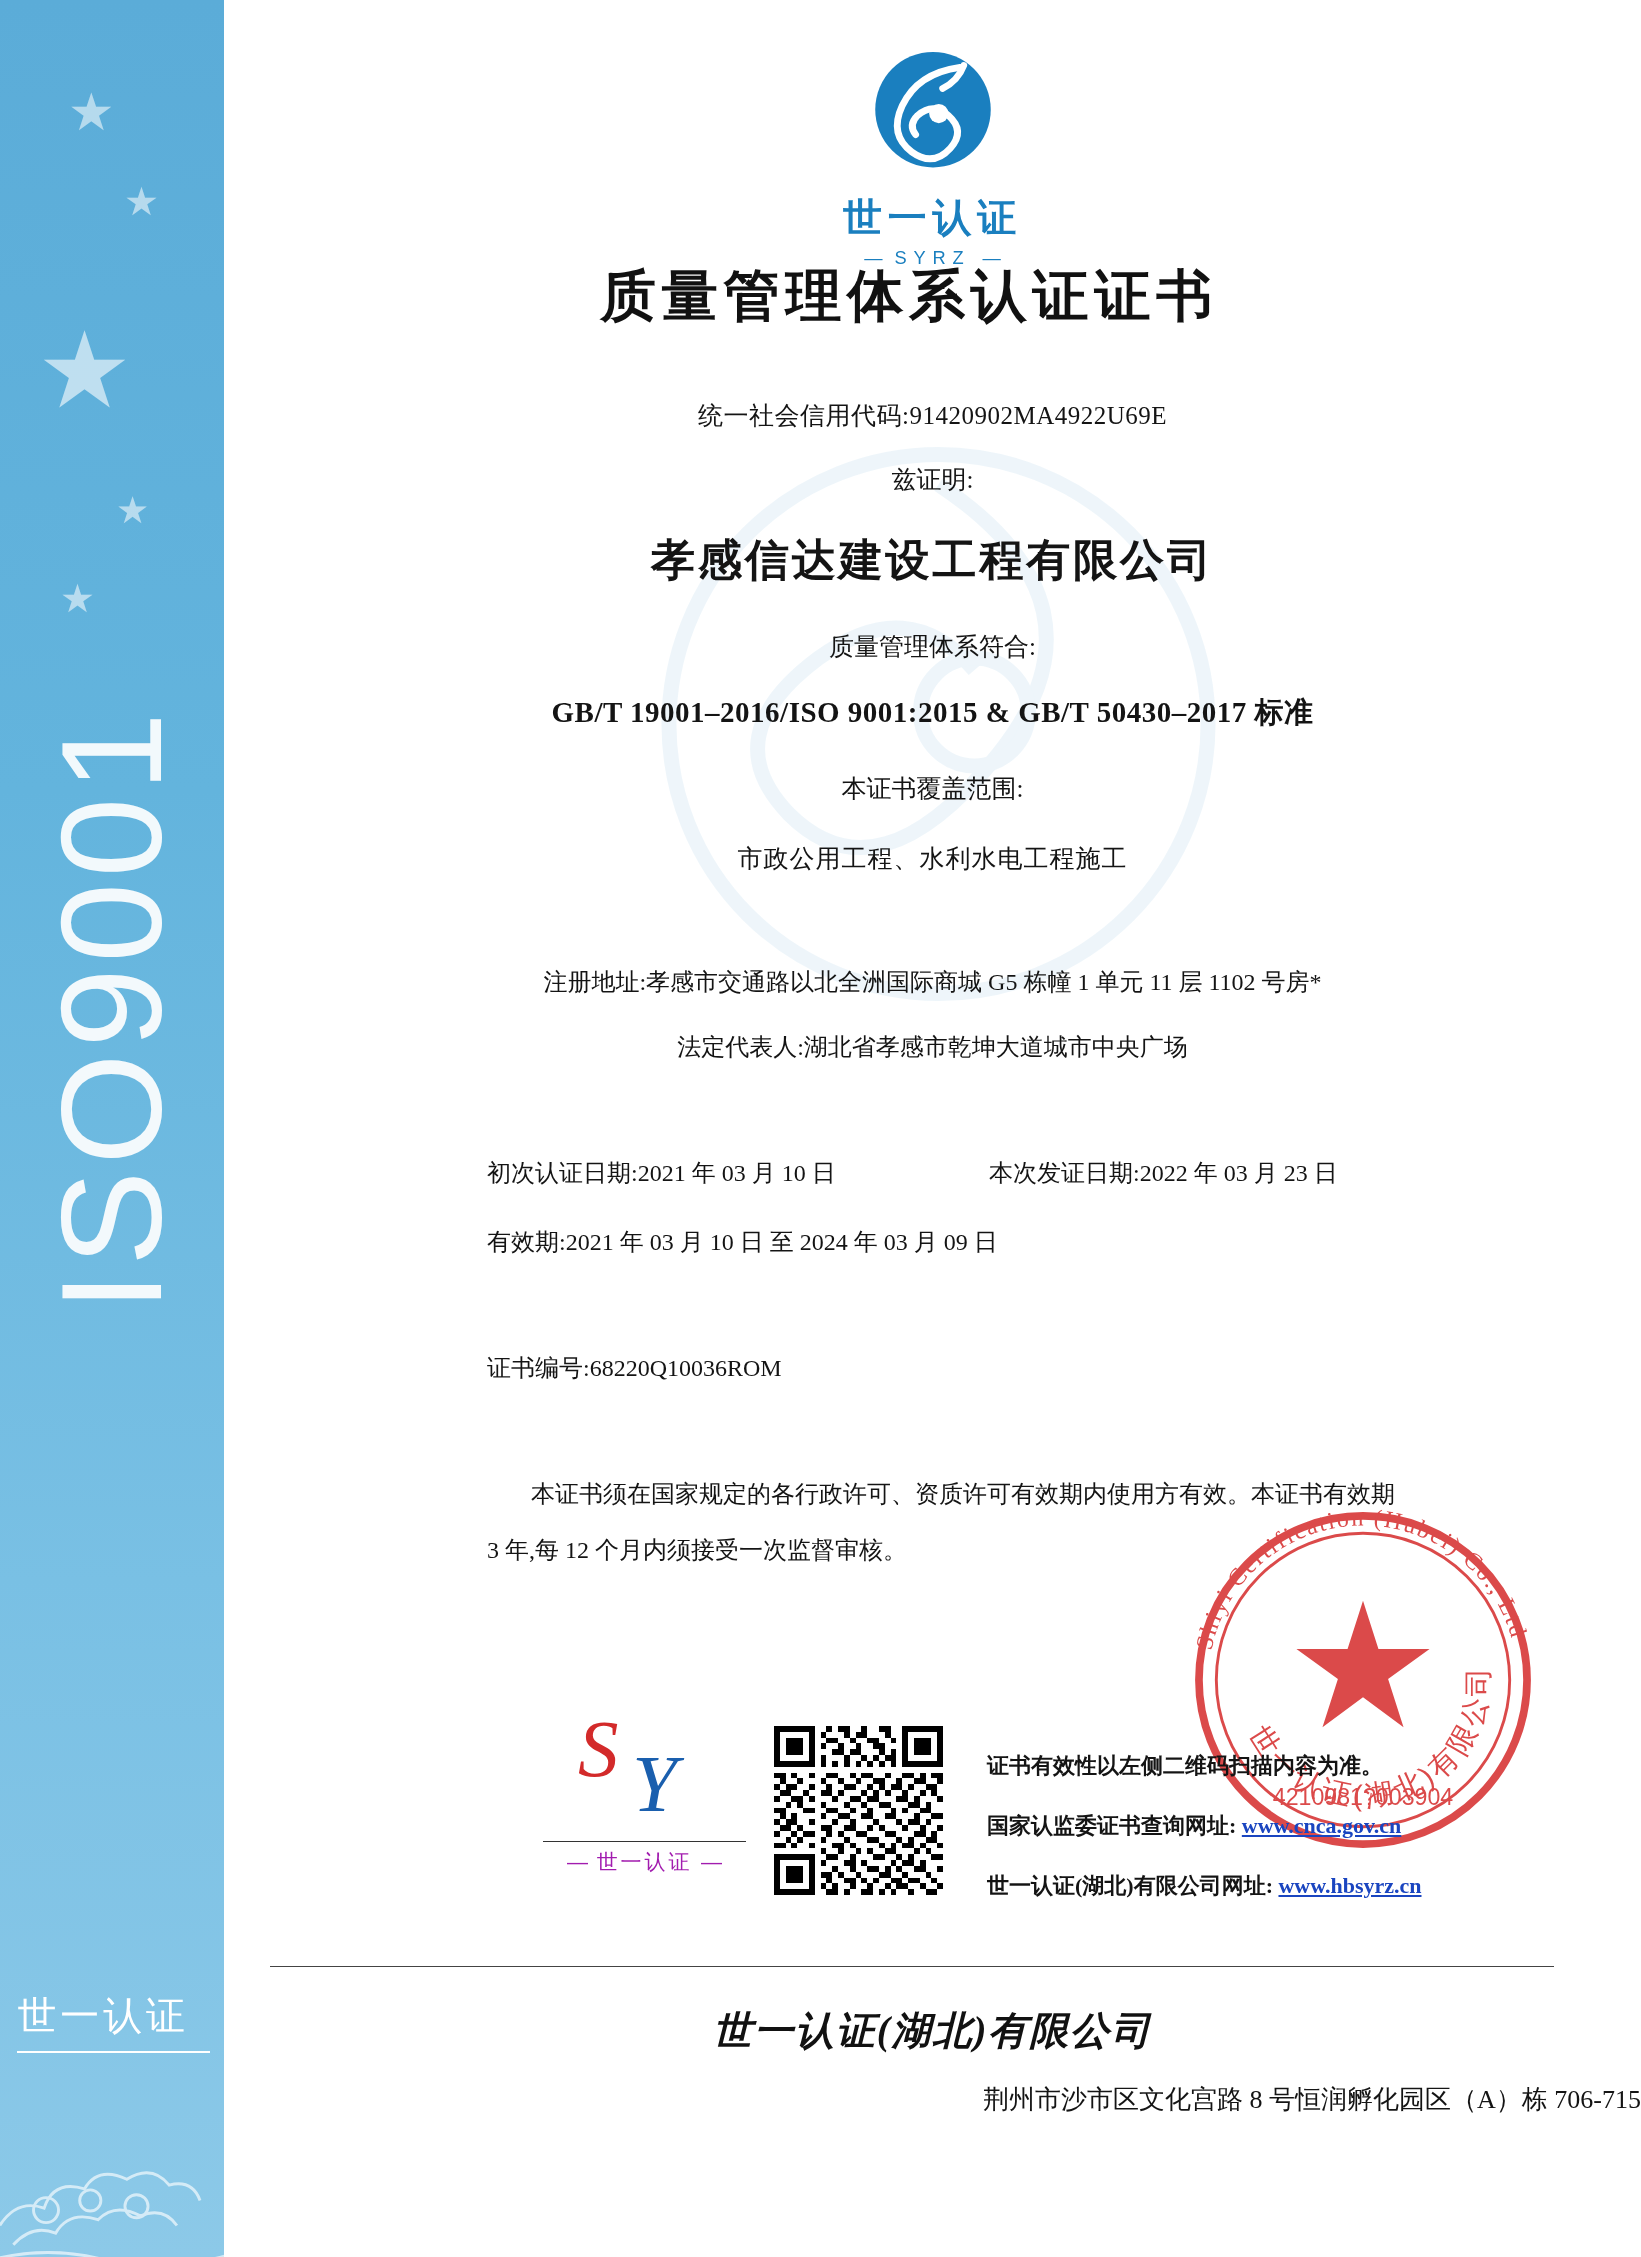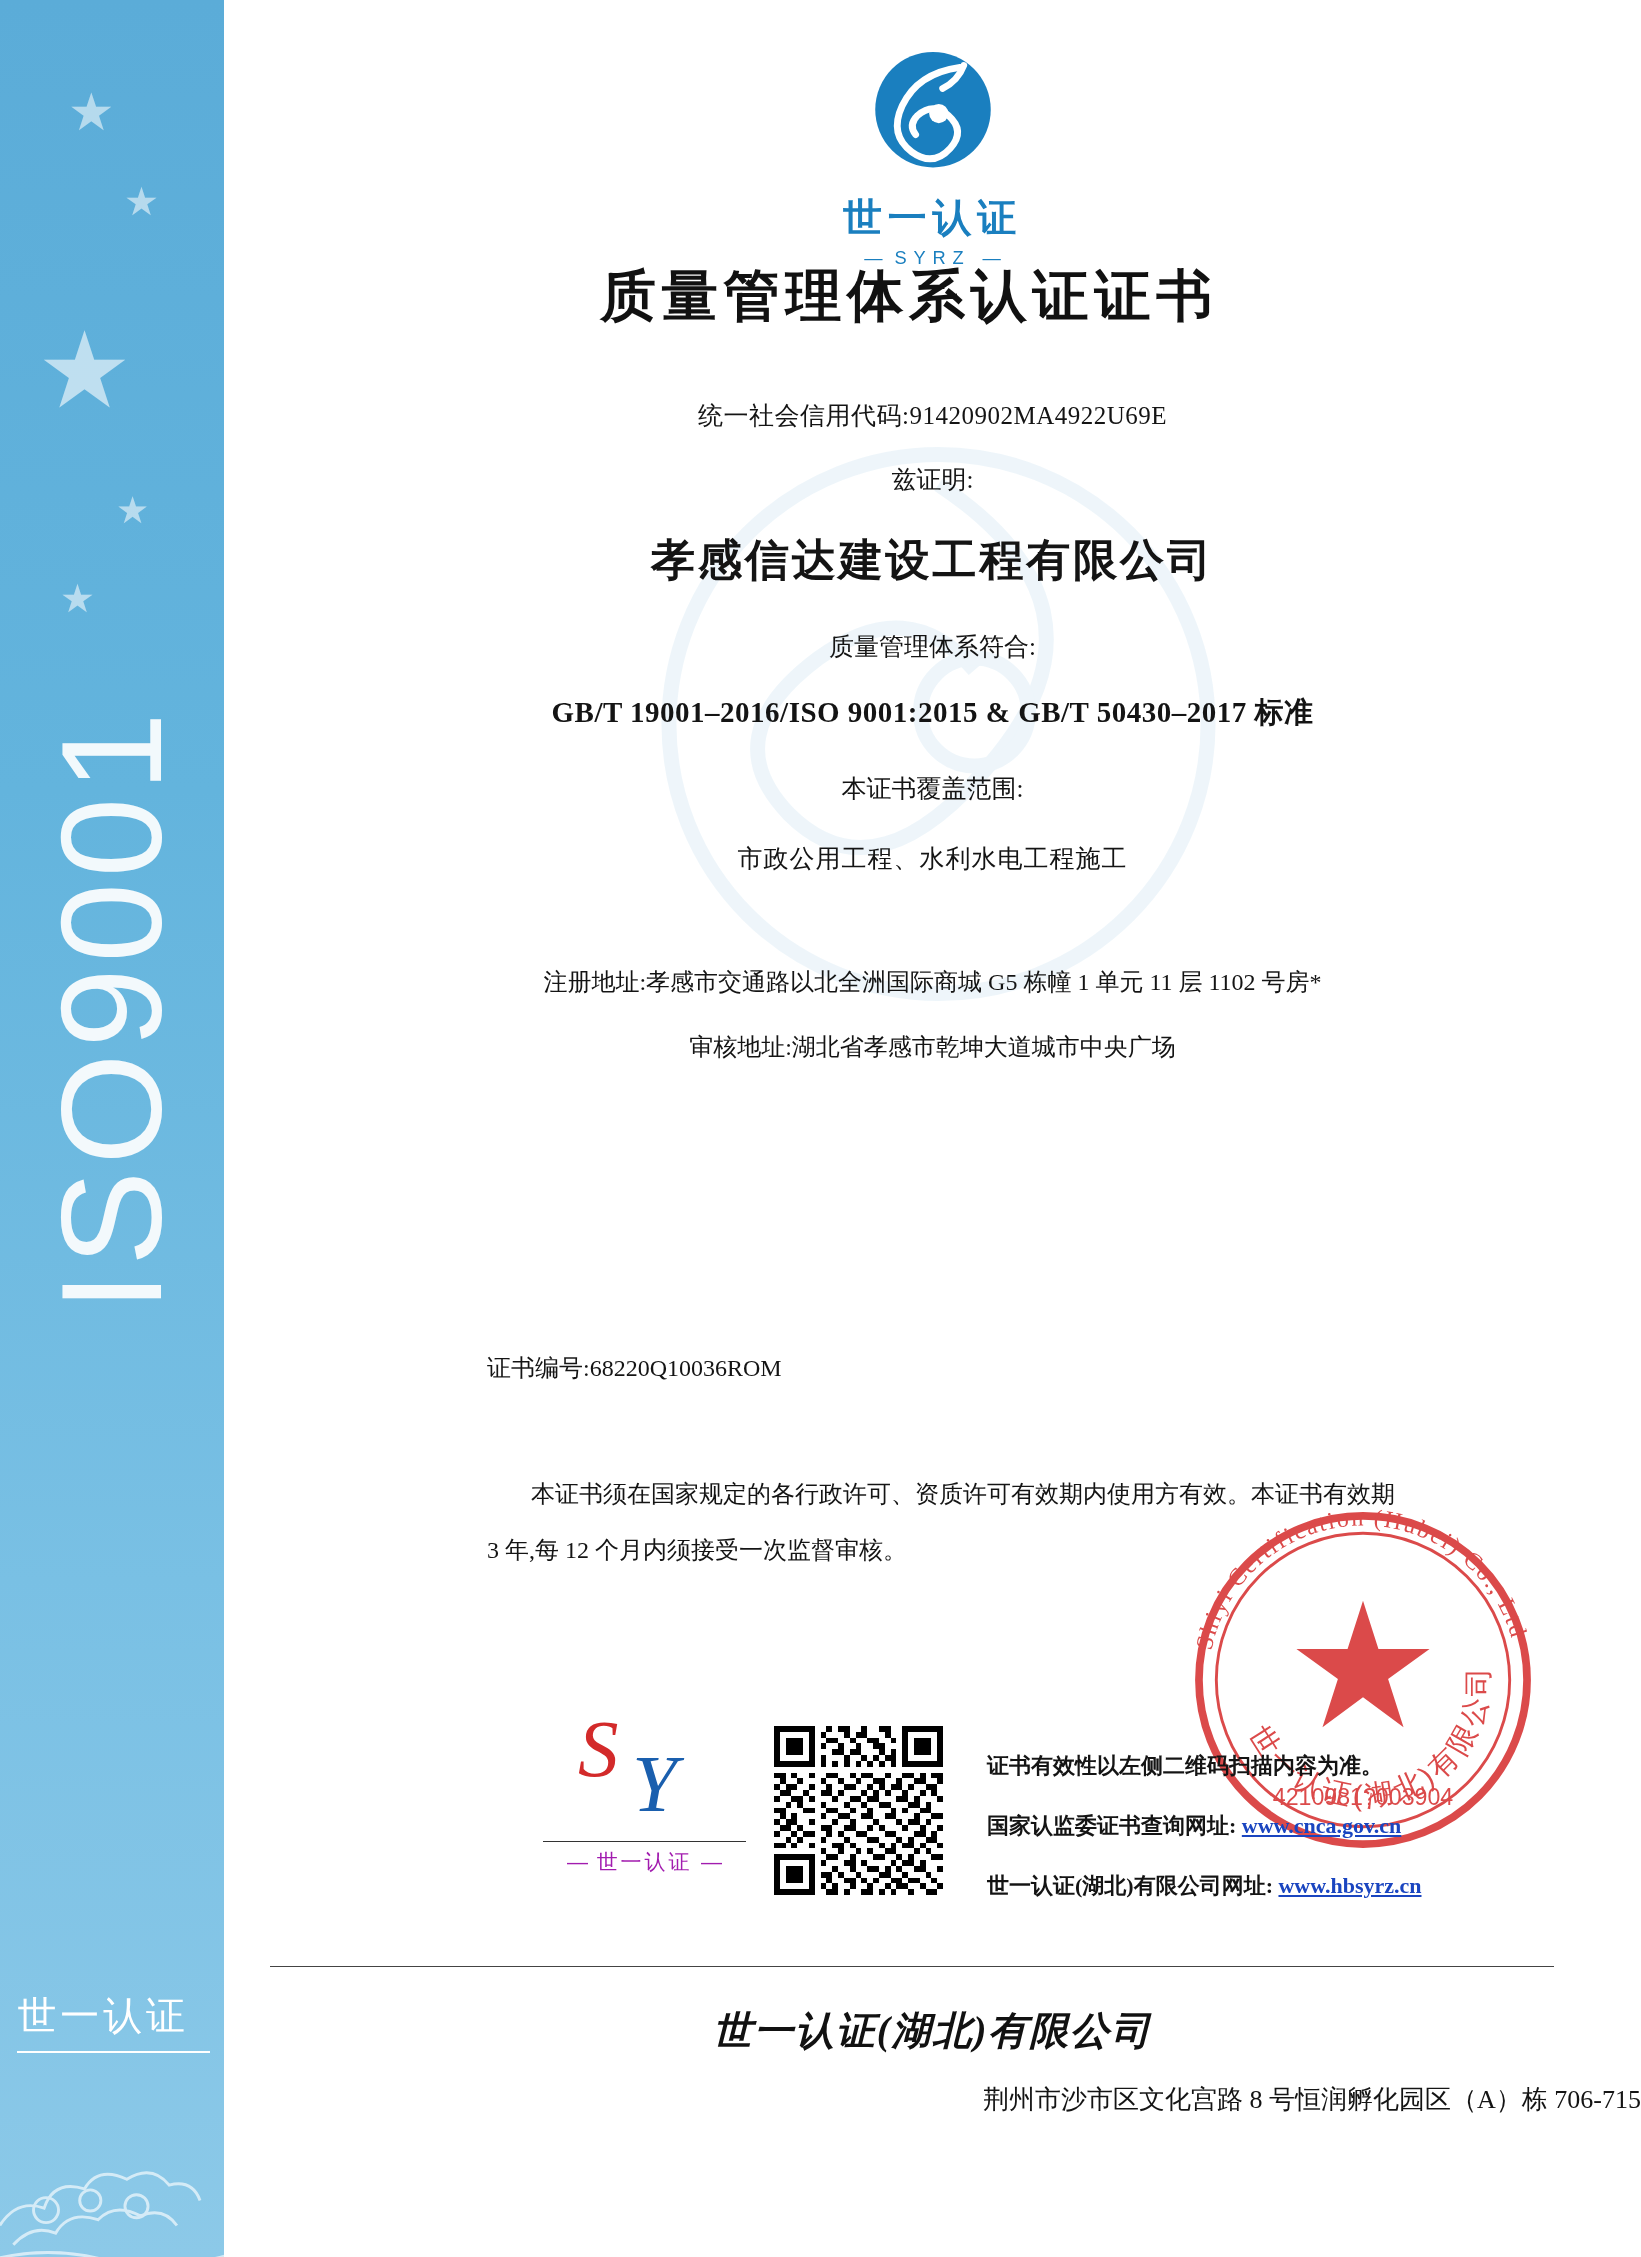--- a/index.html
+++ b/index.html
@@ -337,22 +337,37 @@
 
   <div class="center-line uscc">统一社会信用代码:91420902MA4922U69E</div>
   <div class="center-line hereby">兹证明:</div>
   <div class="center-line company">孝感信达建设工程有限公司</div>
   <div class="center-line conforms">质量管理体系符合:</div>
   <div class="center-line standard">GB/T 19001–2016/ISO 9001:2015 &amp; GB/T 50430–2017 标准</div>
   <div class="center-line scopelbl">本证书覆盖范围:</div>
   <div class="center-line scopeval">市政公用工程、水利水电工程施工</div>
 
   <div class="addr addr1">注册地址:孝感市交通路以北全洲国际商城 G5 栋幢 1 单元 11 层 1102 号房*</div>
-  <div class="addr addr2">审核地址:湖北省孝感市乾坤大道城市中央广场</div>
-
+  <div class="addr addr2">法定代表人:湖北省孝感市乾坤大道城市中央广场</div>
+
+  <div class="dates">
+    <div class="row">
+      <div class="c1">
+        <span>初次认证日期:</span><span>2021 年 03 月 10 日</span>
+      </div>
+      <div class="c2">
+        <span>本次发证日期:</span><span>2022 年 03 月 23 日</span>
+      </div>
+    </div>
+    <div class="row">
+      <div class="c1" style="width:975px;">
+        <span>有效期:</span><span>2021 年 03 月 10 日 至 2024 年 03 月 09 日</span>
+      </div>
+    </div>
+  </div>
 
   <div class="certrow">
     <div class="c1">
       <span>证书编号:</span><span>68220Q10036ROM</span>
     </div>
   </div>
 
   <div class="note">
     <span class="indent">本证书须在国家规定的各行政许可、资质许可有效期内使用方有效。本证书有效期</span>
     <span>3 年,每 12 个月内须接受一次监督审核。</span>

